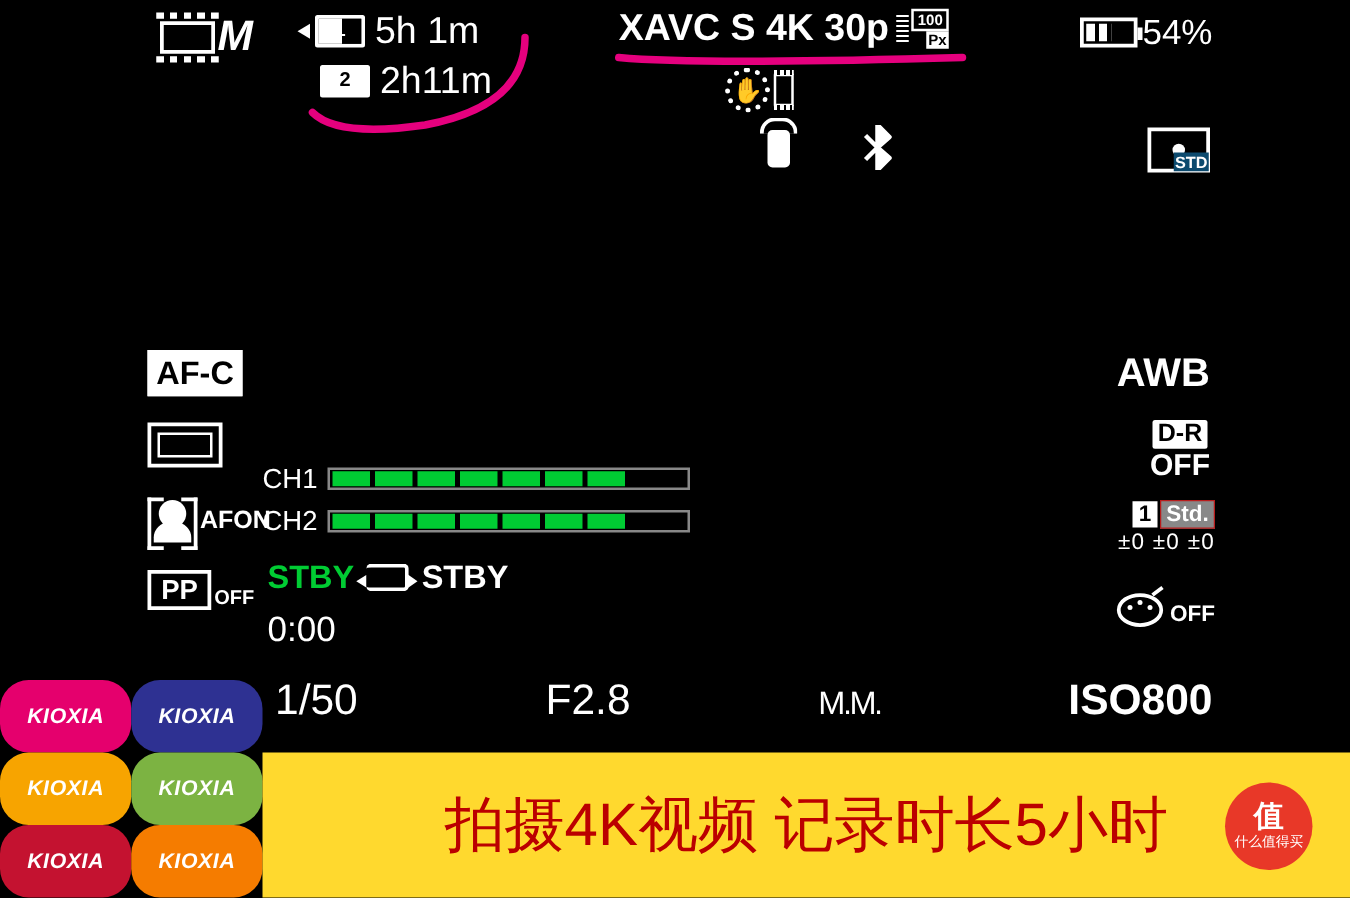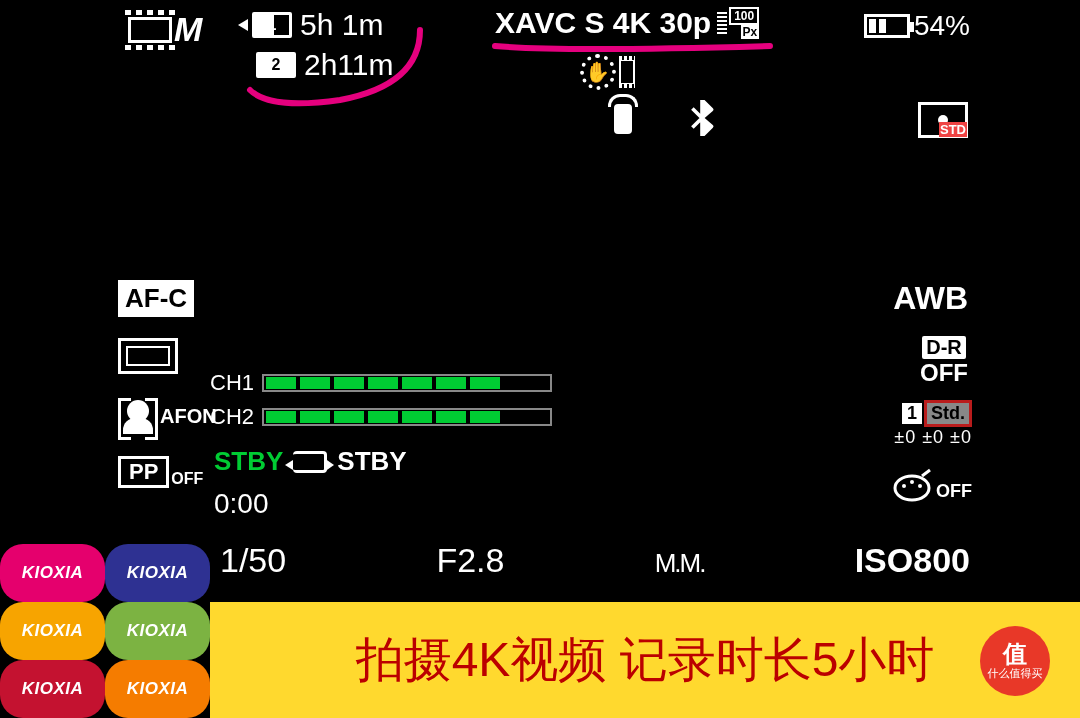--- a/index.html
+++ b/index.html
@@ -43,21 +43,21 @@
   .tinyfilm::before,.tinyfilm::after{content:"";position:absolute;left:-2px;right:-2px;height:4px;background:repeating-linear-gradient(90deg,#fff 0 3px,#000 3px 5px);}
   .tinyfilm::before{top:-5px;}.tinyfilm::after{bottom:-5px;}
 
   .remote{width:18px;height:30px;background:#fff;border-radius:4px;position:relative;}
   .remote::before{content:"";position:absolute;top:-10px;left:-6px;right:-6px;height:10px;border-top:3px solid #fff;border-left:3px solid #fff;border-right:3px solid #fff;border-radius:12px 12px 0 0;}
 
   .bt{font-size:30px;}
 
   .meter-box{width:50px;height:36px;border:3px solid #fff;position:relative;}
   .meter-dot{position:absolute;width:10px;height:10px;background:#fff;border-radius:50%;top:50%;left:50%;transform:translate(-50%,-50%);}
-  .meter-std{position:absolute;right:-2px;bottom:-2px;font-size:13px;font-weight:bold;background:#ef4444;padding:0 1px;}
+  .meter-std{position:absolute;right:-2px;bottom:-2px;font-size:13px;font-weight:bold;background:#0c4a6e;padding:0 1px;}
 
   
   .box-label{border:3px solid #fff;padding:0 4px;font-size:26px;font-weight:bold;color:#000;background:#fff;display:inline-block;}
   .focus-area{width:60px;height:36px;border:3px solid #fff;position:relative;}
   .focus-area::before{content:"";position:absolute;inset:5px;border:2px solid #fff;}
   .face-af{display:flex;align-items:center;gap:2px;}
   .face{width:22px;height:22px;background:#fff;border-radius:50%;position:relative;}
   .face::after{content:"";position:absolute;bottom:-12px;left:-4px;width:30px;height:16px;background:#fff;border-radius:12px 12px 0 0;}
   .brackets{position:relative;width:40px;height:36px;}
   .brackets::before,.brackets::after{content:"";position:absolute;width:10px;height:100%;border:3px solid #fff;}
@@ -87,21 +87,21 @@
   .mm{font-size:26px;letter-spacing:-2px;}
   .iso{font-weight:600;}
   .iso-num{font-size:34px;font-weight:700;}
 
   
   .awb{font-size:32px;font-weight:bold;}
   .dr-box{background:#fff;color:#000;font-size:20px;font-weight:bold;padding:0 4px;display:inline-block;border-radius:2px;}
   .dr-off{font-size:24px;font-weight:bold;}
   .std-row{display:flex;align-items:center;gap:2px;}
   .std-1{background:#fff;color:#000;font-size:18px;font-weight:bold;padding:0 5px;}
-  .std-box{background:#888;color:#000000;font-size:18px;font-weight:bold;padding:0 4px;border:3px solid #b91c1c;position:relative;}
+  .std-box{background:#888;color:#ffffff;font-size:18px;font-weight:bold;padding:0 4px;border:1px solid #b91c1c;position:relative;}
   .zeros{font-size:18px;letter-spacing:1px;}
   .pal-off{font-size:18px;font-weight:bold;}
 
   
   .pink{stroke:#e5007e;stroke-width:6;fill:none;stroke-linecap:round;}
 
   
   .kioxia-grid{position:absolute;left:0;bottom:0;width:210px;height:174px;display:grid;grid-template-columns:1fr 1fr;grid-template-rows:1fr 1fr 1fr;}
   .k{display:flex;align-items:center;justify-content:center;font-size:17px;font-weight:800;color:#fff;font-style:italic;letter-spacing:0.5px;border-radius:23px;}
   .k1{background:#e5006d;}.k2{background:#2e3192;}.k3{background:#f7a400;}.k4{background:#7cb342;}.k5{background:#c41230;}.k6{background:#f57c00;}

